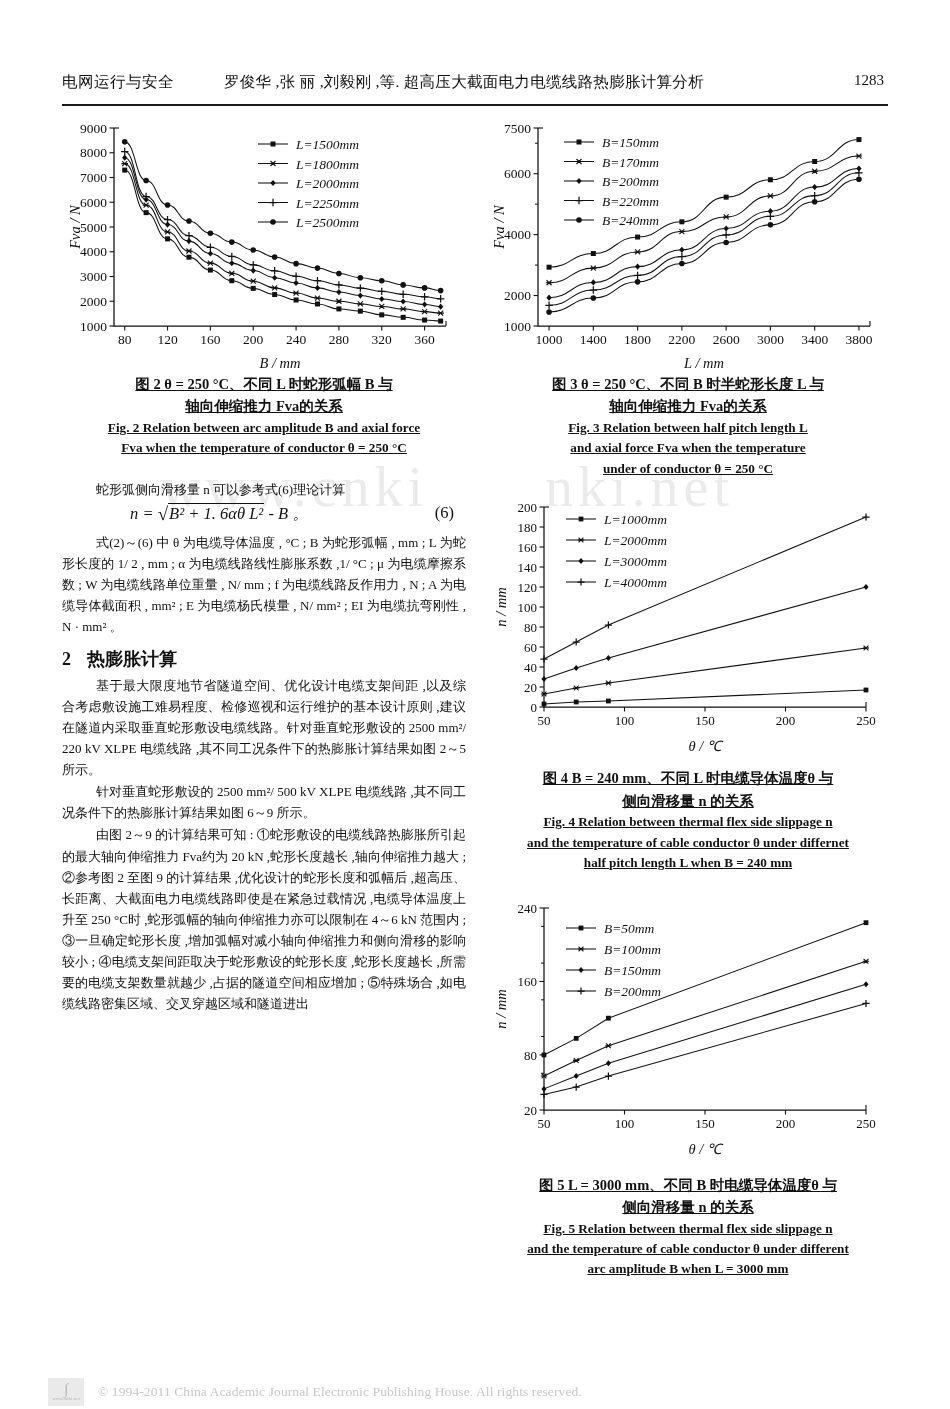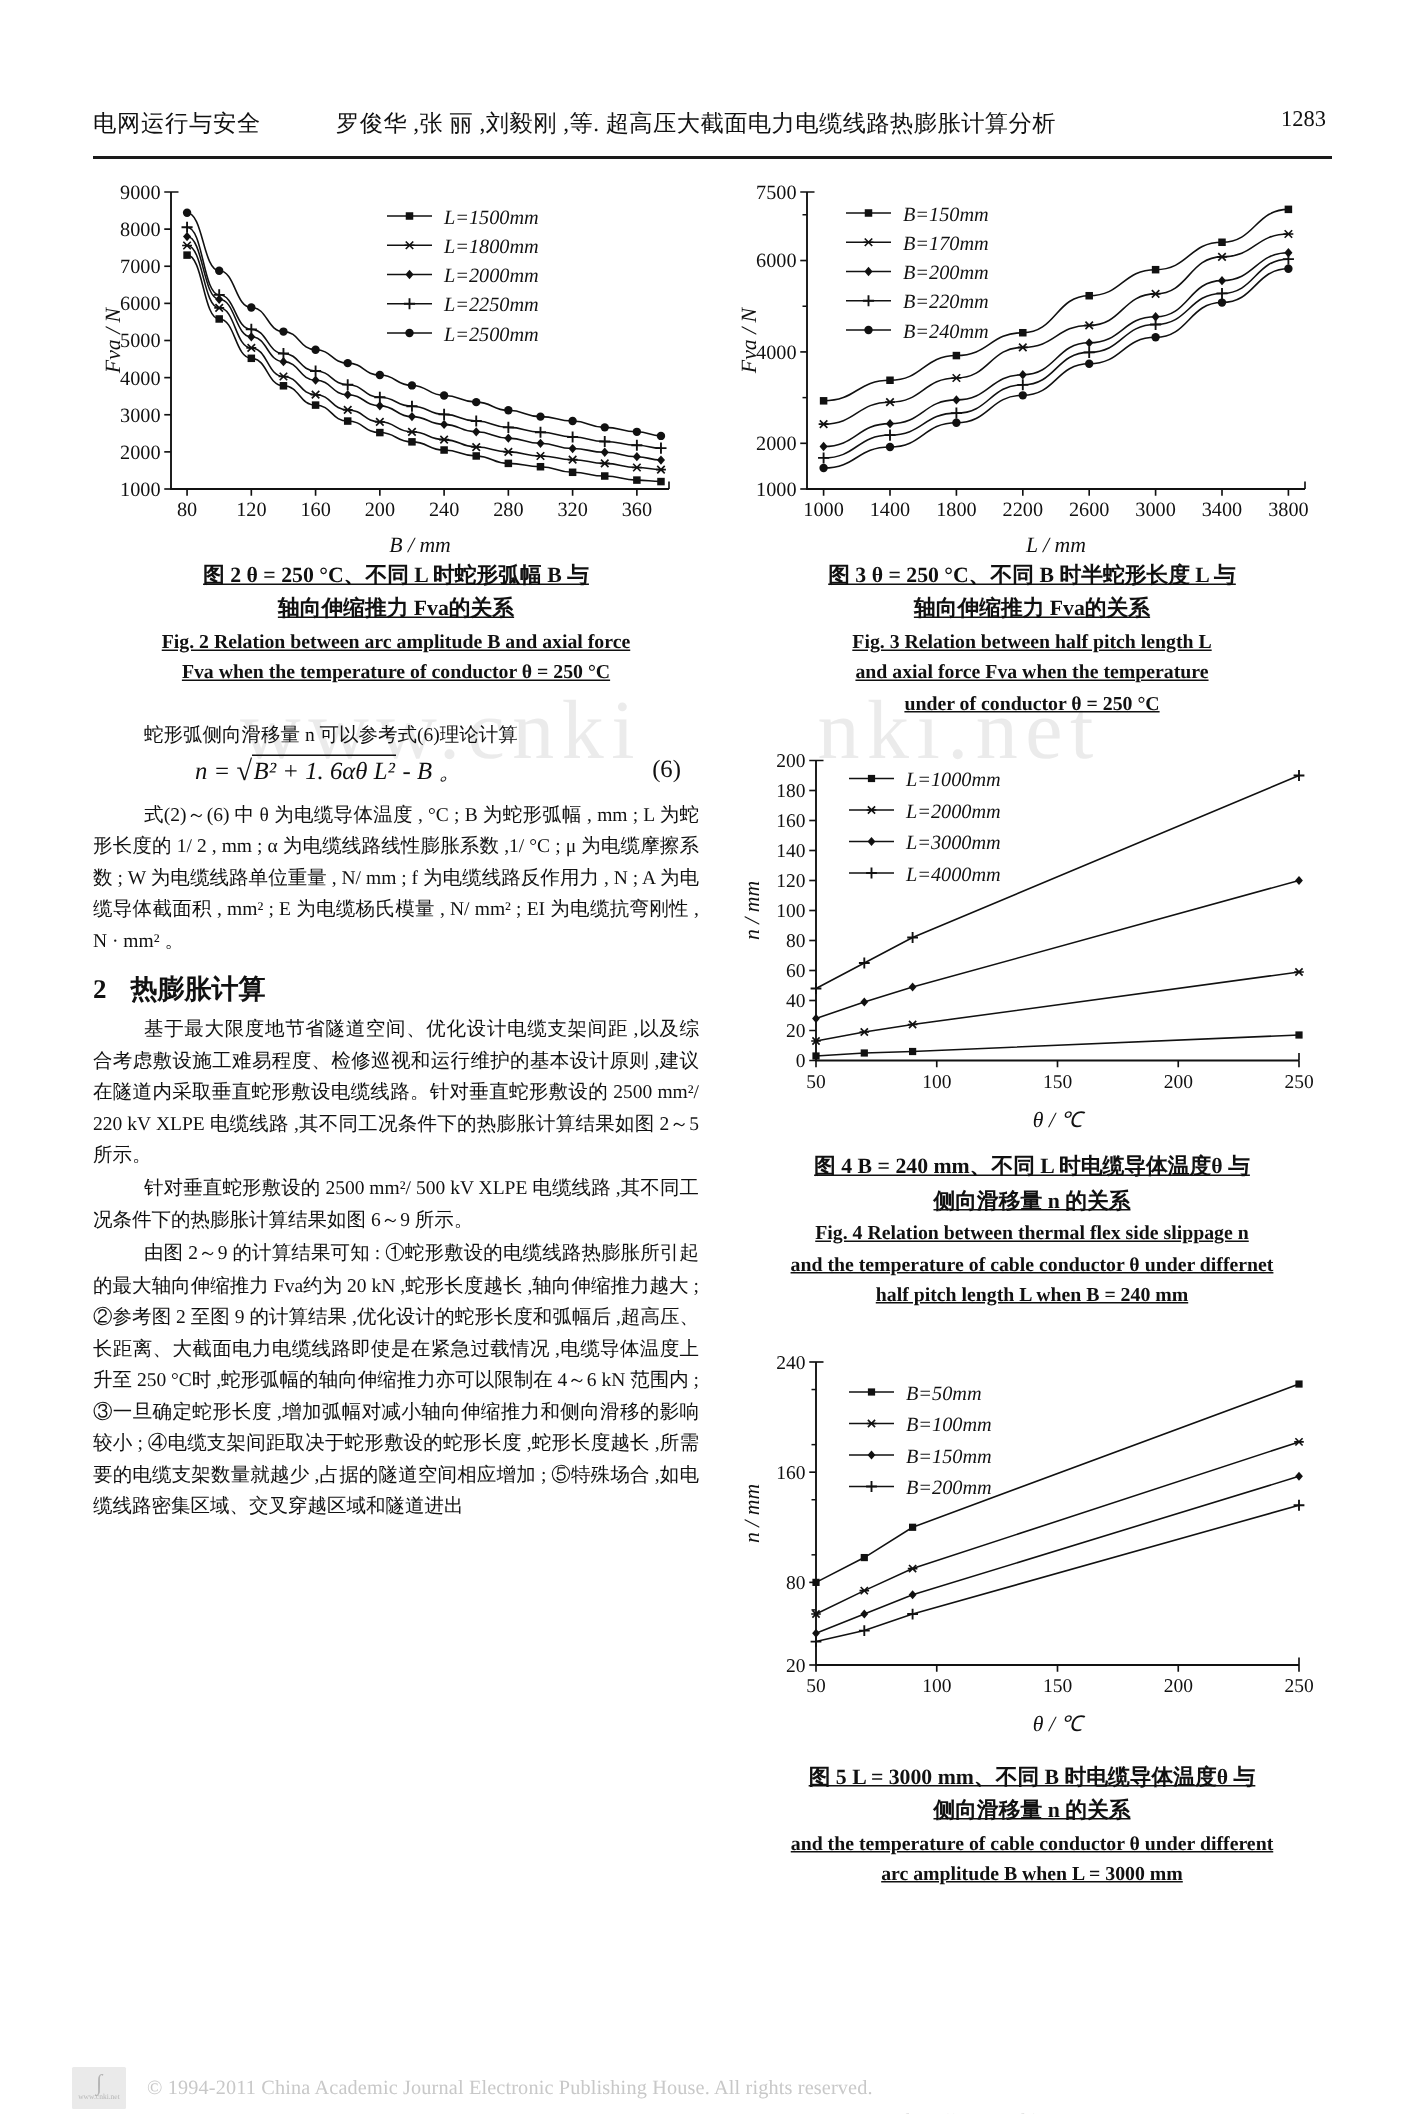--- a/index.html
+++ b/index.html
@@ -606,20 +606,21 @@
               <path d="M80,97 H110" stroke="#111" stroke-width="1.05"></path>
               <path d="M91.39999999999999,97 H98.60000000000001 M95,93.39999999999999 V100.60000000000001" stroke="#111" stroke-width="1.25" fill="none"></path>
               <text x="118" y="102" font-size="13.5" font-family="&quot;Liberation Serif&quot;, serif" text-anchor="start" fill="#111" font-style="italic">B=200mm</text>
             </g>
           </g>
         </svg>
     </div>
     <div class="caption" style="margin-top:10px">
       <span class="cap-line cap-cn">图 5   L = 3000 mm、不同 B 时电缆导体温度θ 与</span>
       <span class="cap-line cap-cn">侧向滑移量 n 的关系</span>
+      <span class="cap-line cap-en">Fig. 5    Relation between thermal flex side slippage n</span>
       <span class="cap-line cap-en">and the temperature of cable conductor θ under different</span>
       <span class="cap-line cap-en">arc amplitude B  when L =  3000 mm</span>
     </div>
   </div>
 </div>
 
 <div id="footer">
   <div class="cnki-logo">
     <span class="swirl">∫</span>
     <span>www.cnki.net</span>

